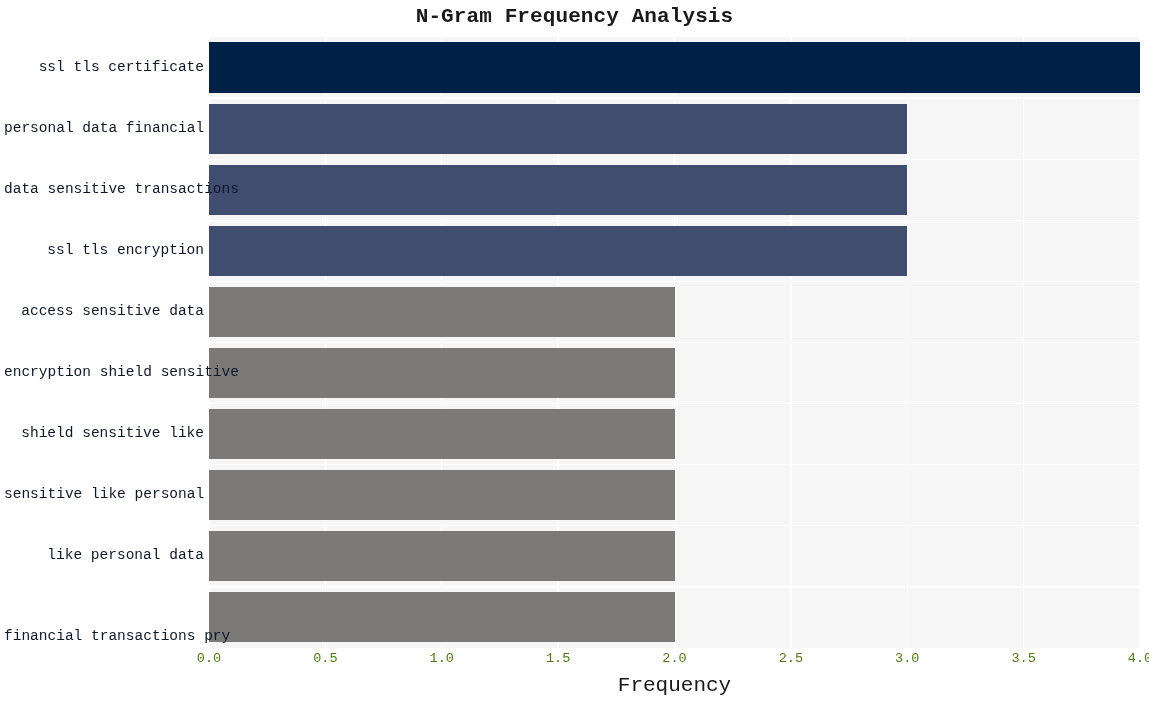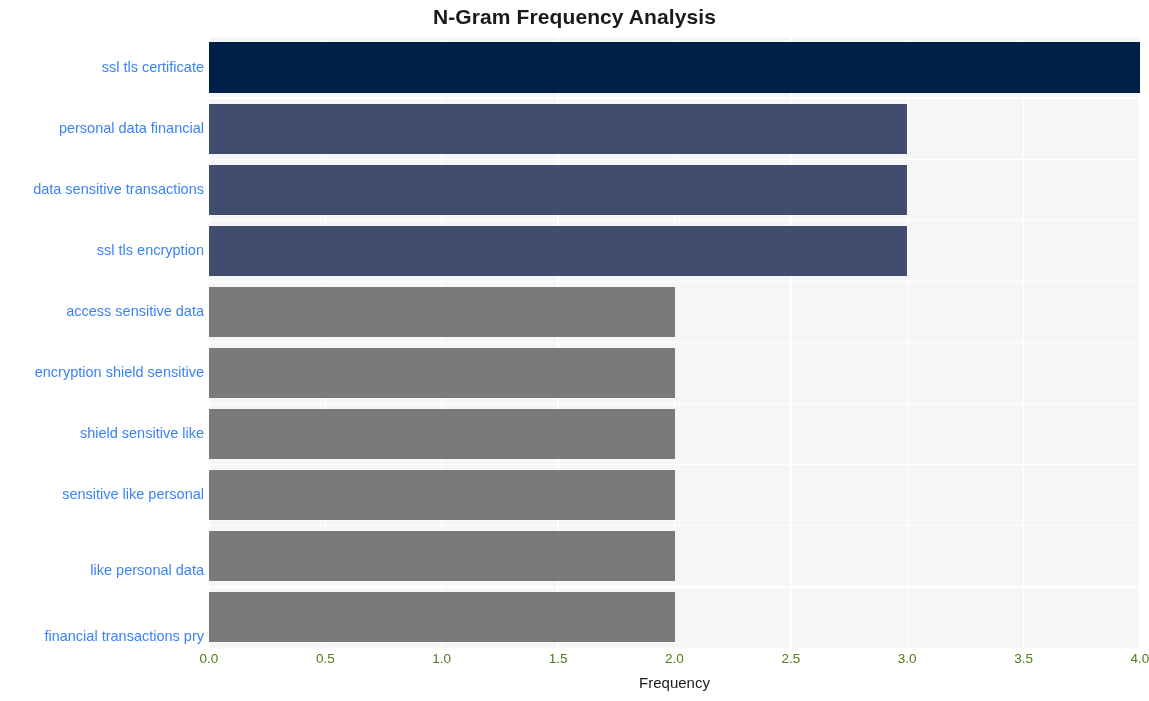--- a/index.html
+++ b/index.html
@@ -14,20 +14,21 @@
     overflow: hidden;
     position: relative;
   }
 
   #figure {
     position: absolute;
     left: 0; top: 0;
     width: 1149px;
     height: 701px;
     background: #ffffff;
+    font-family: Liberation Mono, monospace;
   }
 
   
   #chart-title {
     position: absolute;
     left: 0;
     top: 5px;
     width: 1149px;
     text-align: center;
     font-size: 21px;
@@ -68,21 +69,21 @@
     left: 0;
   }
 
   
   .ytick {
     position: absolute;
     right: 0;
     width: 200px;
     text-align: right;
     font-size: 14.5px;
-    color: #3b82f6;
+    color: #0f172a;
     white-space: nowrap;
   }
   #ytick-layer {
     position: absolute;
     left: 0;
     top: 37px;
     width: 204px;
     height: 611px;
   }
 
@@ -103,21 +104,21 @@
     font-size: 13.5px;
     color: #4d7c0f;
   }
 
   #xlabel {
     position: absolute;
     left: 209px;
     top: 674px;
     width: 931px;
     text-align: center;
-    font-size: 15px;
+    font-size: 21px;
     color: #1a1a1a;
   }
 </style>
 </head>
 <body>
 
 <div id="figure" style="background: rgb(255, 255, 255);">
 
   <div id="chart-title">N-Gram Frequency Analysis</div>
 
@@ -160,21 +161,21 @@
 
   <div id="ytick-layer">
       <div class="ytick" style="top: 21.55px;">ssl tls certificate</div>
       <div class="ytick" style="top: 82.65px;">personal data financial</div>
       <div class="ytick" style="top: 143.75px;">data sensitive transactions</div>
       <div class="ytick" style="top: 204.85px;">ssl tls encryption</div>
       <div class="ytick" style="top: 265.95px;">access sensitive data</div>
       <div class="ytick" style="top: 327.05px;">encryption shield sensitive</div>
       <div class="ytick" style="top: 388.15px;">shield sensitive like</div>
       <div class="ytick" style="top: 449.25px;">sensitive like personal</div>
-      <div class="ytick" style="top: 510.35px; margin-top: 15px;">like personal data</div>
+      <div class="ytick" style="top: 510.35px;">like personal data</div>
       <div class="ytick" style="top: 571.45px; margin-top: 20px;">financial transactions pry</div>
     </div>
 
   <div id="xtick-layer">
       <div class="xtick" style="left: 0px;">0.0</div>
       <div class="xtick" style="left: 116.375px;">0.5</div>
       <div class="xtick" style="left: 232.75px;">1.0</div>
       <div class="xtick" style="left: 349.125px;">1.5</div>
       <div class="xtick" style="left: 465.5px;">2.0</div>
       <div class="xtick" style="left: 581.875px;">2.5</div>

